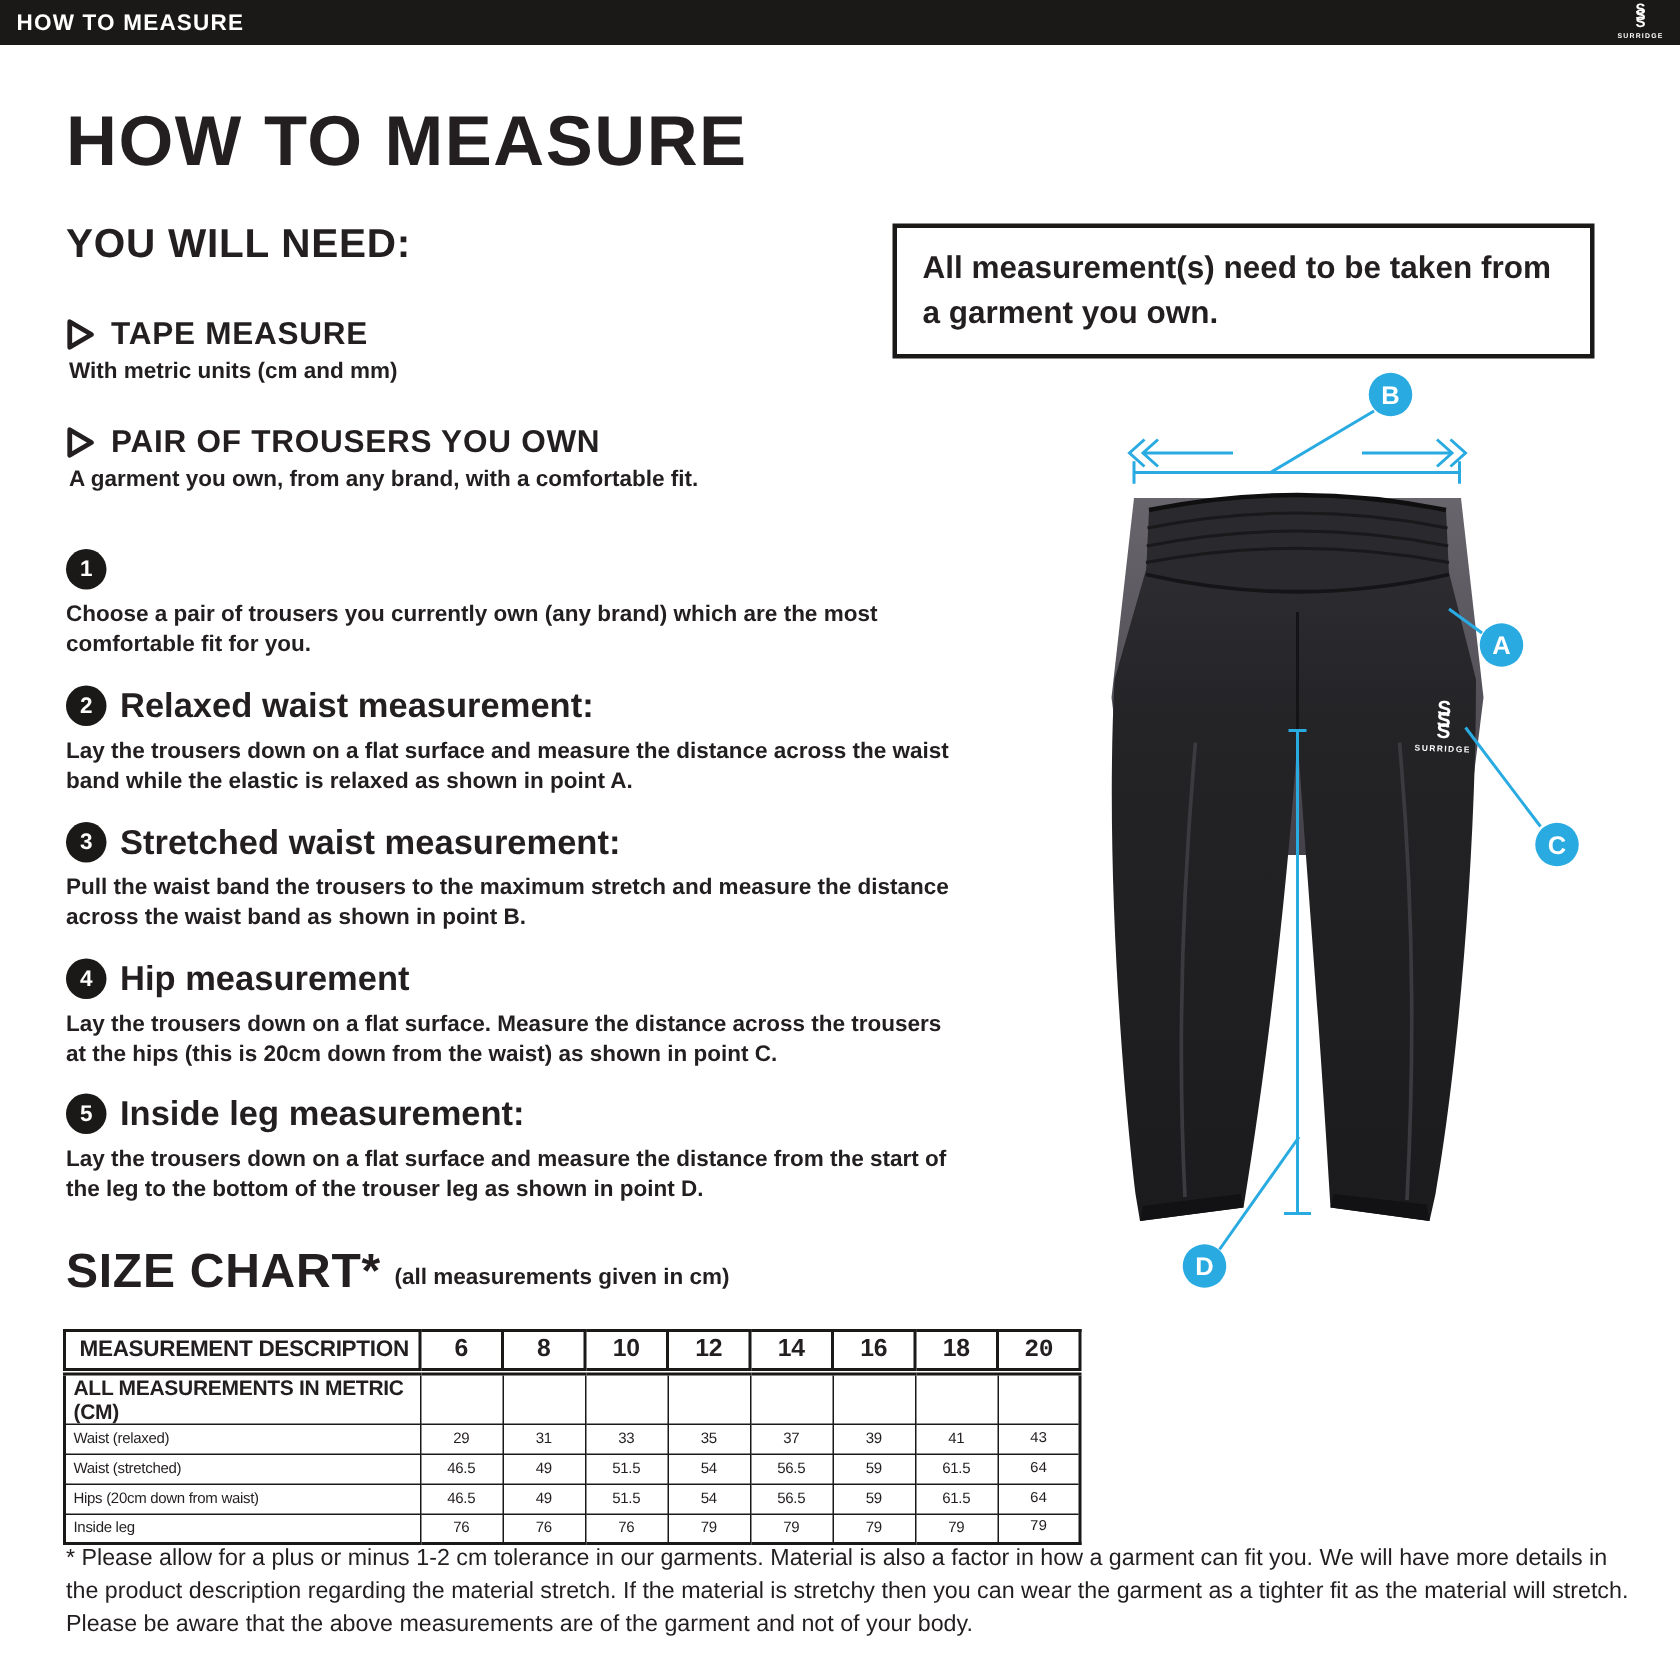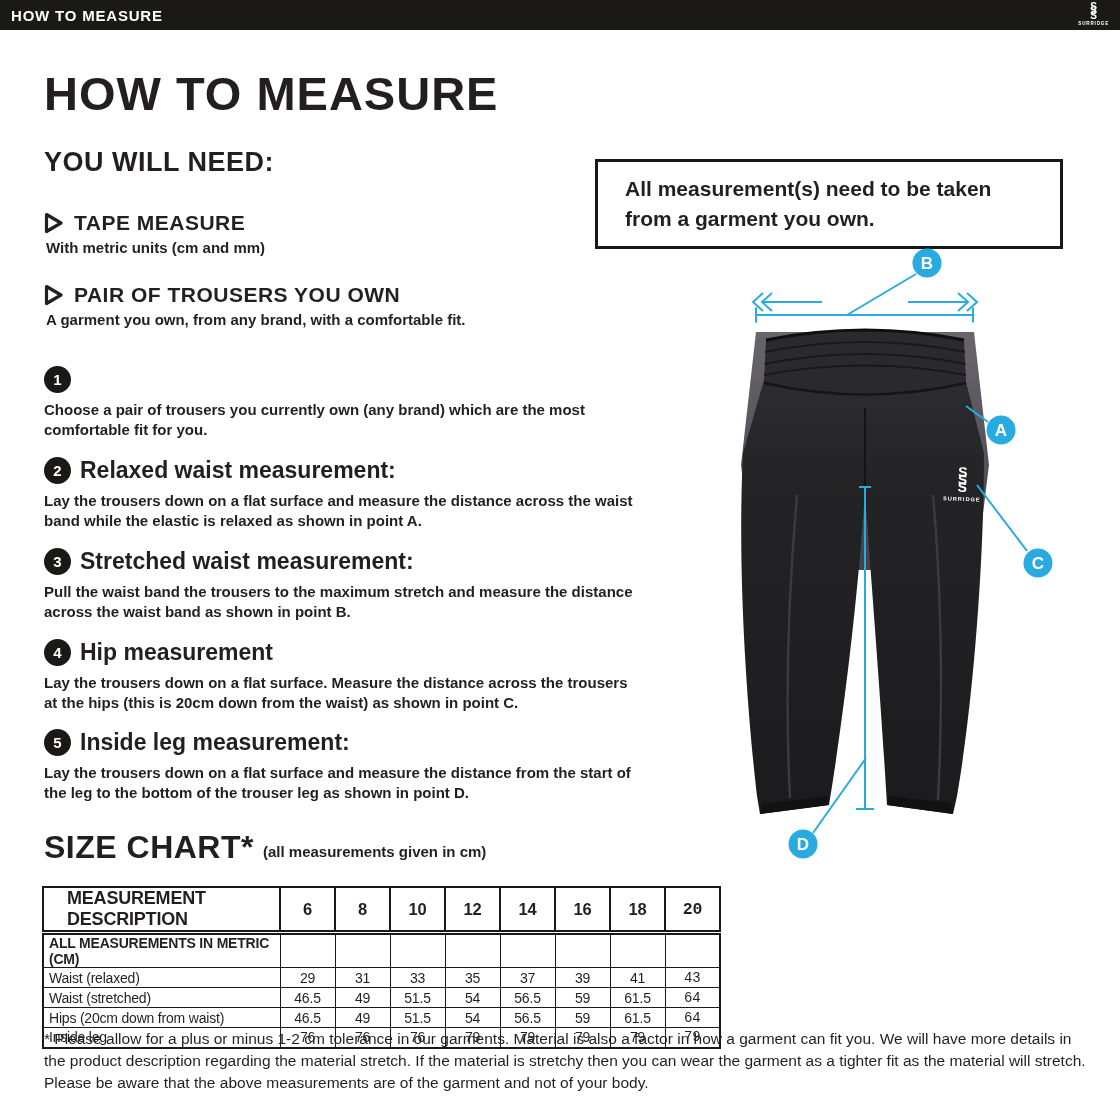--- a/index.html
+++ b/index.html
@@ -27,36 +27,36 @@
   .need-desc{font-size:15px;font-weight:bold;margin-top:4px;margin-left:2px;}
   .tri-icon{width:20px;height:22px;flex:0 0 auto;}
   .step{position:absolute;left:44px;width:612px;}
   .step-head{display:flex;align-items:center;gap:9px;}
   .step-num{width:27px;height:27px;border-radius:50%;background:#1b1918;color:#fff;
     font-size:15px;font-weight:bold;display:flex;align-items:center;justify-content:center;flex:0 0 auto;}
   .step-title{font-size:23px;font-weight:bold;}
   .step-desc{font-size:15px;font-weight:bold;line-height:20px;margin-top:7px;width:592px;}
   
   .callout{
-    position:absolute;left:595px;top:159px;width:468px;min-height:79px;border:3px solid #1b1918;
-    padding:12px 27px;font-size:21px;font-weight:bold;line-height:30px;
+    position:absolute;left:595px;top:149px;width:468px;min-height:79px;border:3px solid #1b1918;
+    padding:12px 17px;font-size:21px;font-weight:bold;line-height:30px;
   }
   
   .figure{position:absolute;left:700px;top:240px;width:420px;height:660px;}
   
   .sizechart-heading{position:absolute;left:44px;top:829px;display:flex;align-items:flex-end;gap:9px;}
   .sizechart-title{font-size:32px;font-weight:bold;letter-spacing:.5px;line-height:36px;}
   .sizechart-sub{font-size:15px;font-weight:bold;padding-bottom:5px;}
   .sizetable{position:absolute;left:42px;top:886px;border-collapse:collapse;table-layout:fixed;
     letter-spacing:-0.2px;}
   .sizetable th,.sizetable td{border:1.5px solid #1b1918;padding:0;}
   .sizetable thead th{border:2px solid #1b1918;border-bottom:5px double #1b1918;height:27px;
     font-size:16.5px;font-weight:bold;text-align:center;}
-  .sizetable thead th.desc{text-align:left;padding-left:23px;font-size:18px;}
-  .sizetable tbody td,.sizetable tbody th{height:20px;font-size:14px;font-weight:normal;text-align:center;}
+  .sizetable thead th.desc{text-align:left;padding-left:9px;font-size:15px;}
+  .sizetable tbody td,.sizetable tbody th{height:20px;font-size:10px;font-weight:normal;text-align:center;}
   .sizetable tbody .lbl{text-align:left;padding-left:5px;}
   .sizetable tbody tr.metric .lbl{font-weight:bold;font-size:14px;}
   .sizetable tbody tr:last-child td,.sizetable tbody tr:last-child th{border-bottom:2px solid #1b1918;}
   .sizetable .lblcol{border-left:2px solid #1b1918;}
   .sizetable .lastcol{border-right:2px solid #1b1918;font-family:Liberation Mono, monospace;}
   
   .footnote{position:absolute;left:44px;top:1028px;width:1052px;font-size:15.5px;font-weight:normal;line-height:22px;}
 </style>
 </head>
 <body>

